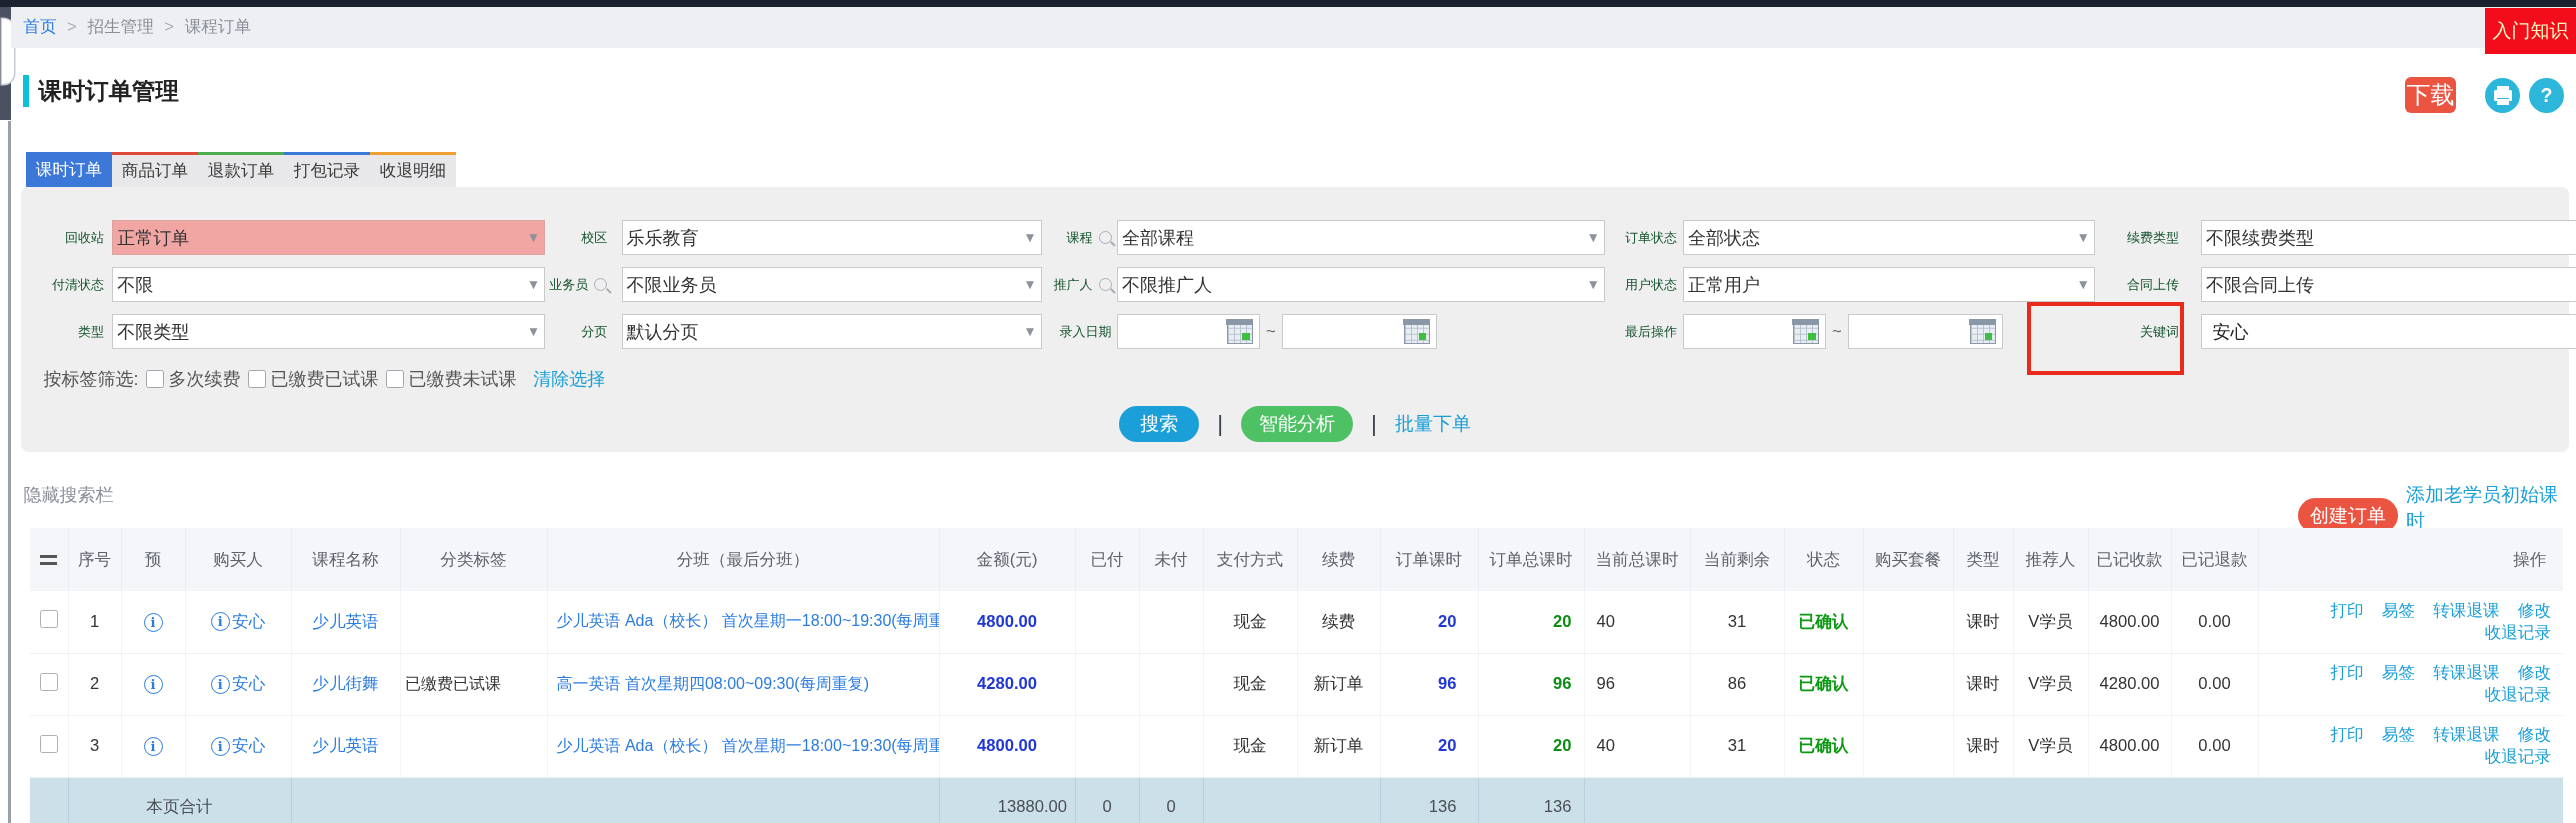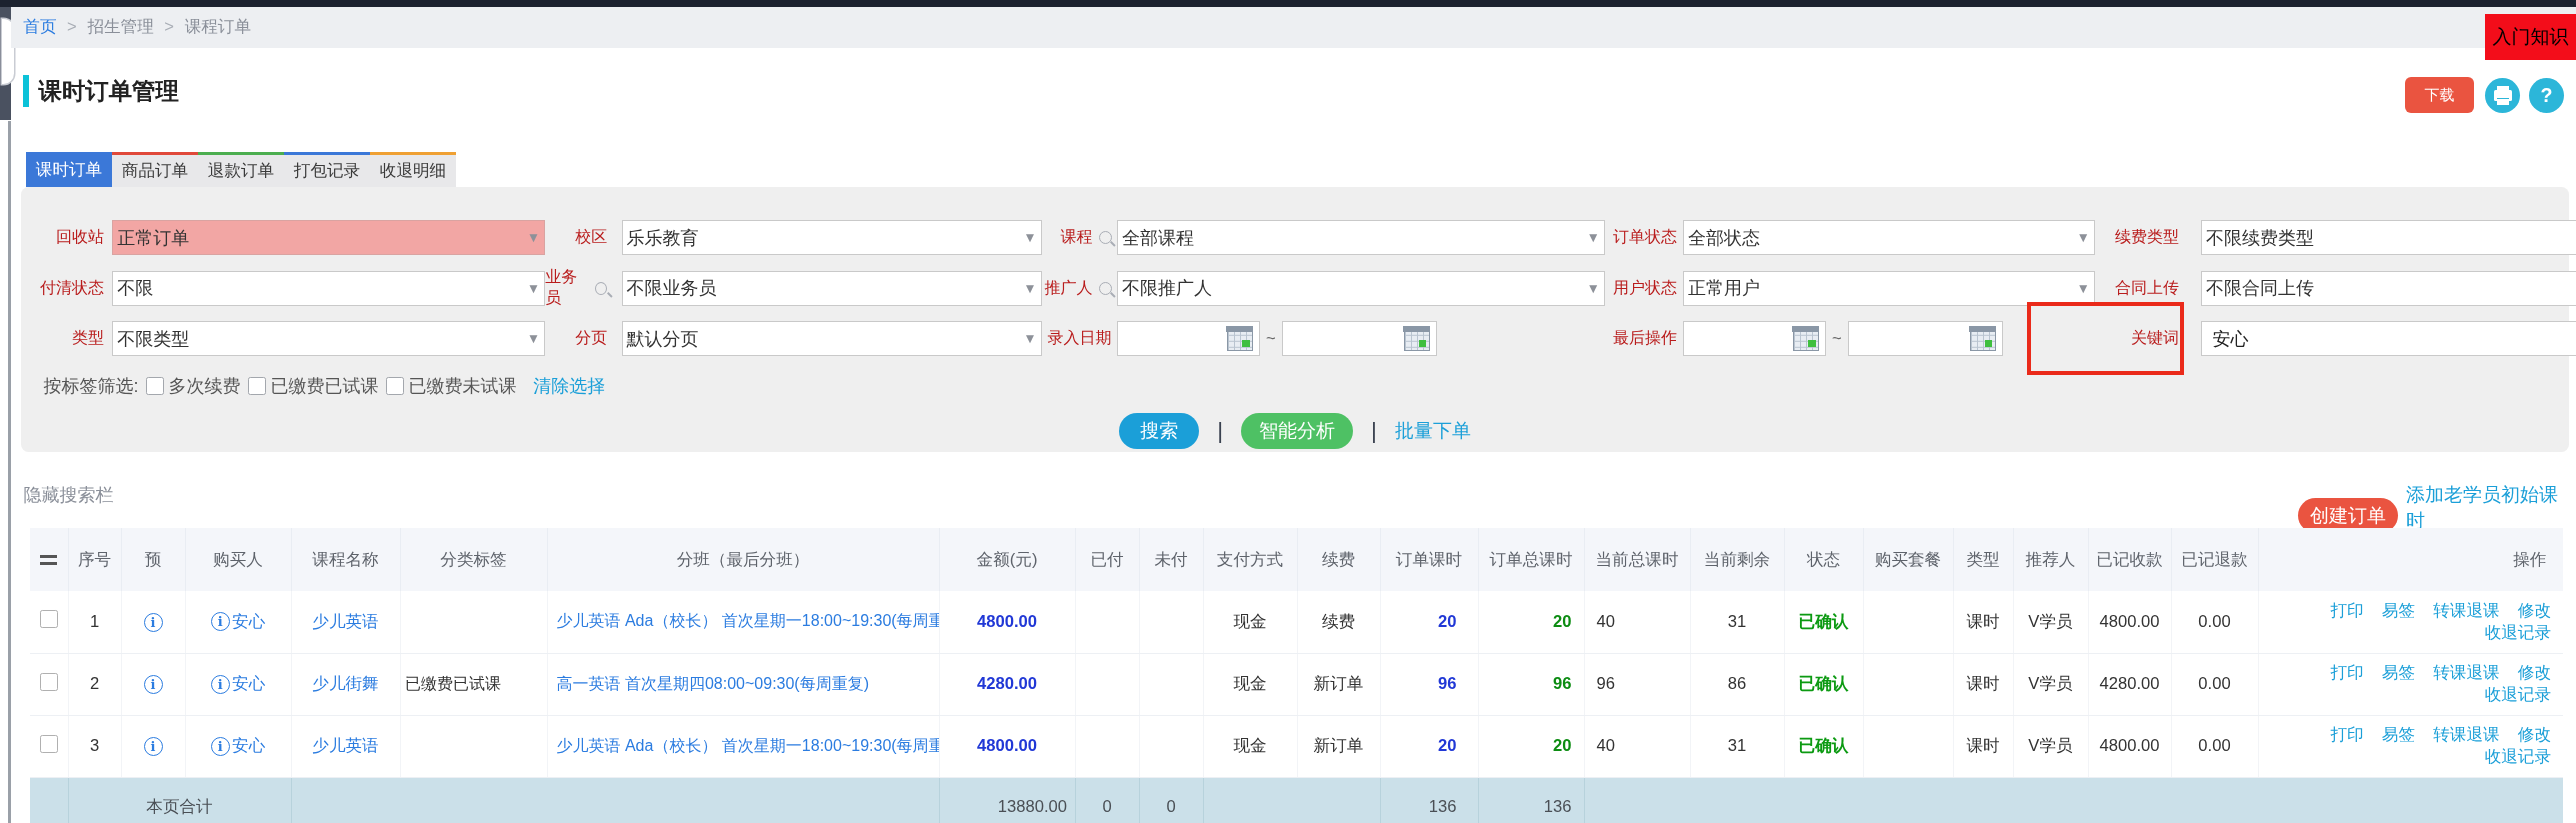--- a/index.html
+++ b/index.html
@@ -9,48 +9,48 @@
 
   
   .topbar { position:absolute; left:0; top:0; width:2576px; height:6.8px; background:#1c222f; }
   .side-sliver { position:absolute; left:0; top:6.8px; width:11.3px; height:113px; background:#4a5160; }
   .side-sliver .notch { position:absolute; left:2.3px; top:12px; width:12px; height:65px; background:#fff; border-radius:0 10.6px 10.6px 0; box-shadow:0 0 0 1.5px #c9ccd3; }
   .side-line { position:absolute; left:7.5px; top:121px; width:3.8px; height:703px; background:#9aa0a8; }
 
   .breadcrumb-bar { position:absolute; left:11.3px; top:6.8px; width:2565px; height:41px; background:#edeff2; display:flex; align-items:center; padding-left:12px; font-size:16.6px; color:#8a8f99; }
   .breadcrumb-bar .crumb-sep { margin:0 10.6px; color:#a8adb5; }
   .crumb-home { color:#2b7ce0; cursor:pointer; }
-  .intro-btn { position:absolute; right:0; top:14px; width:91px; height:46px; background:#f30d1a; color:#000000; font-size:19px; display:flex; align-items:center; justify-content:center; z-index:6; cursor:pointer; }
+  .intro-btn { position:absolute; right:0; top:8px; width:91px; height:46px; background:#f30d1a; color:#fef9c3; font-size:19px; display:flex; align-items:center; justify-content:center; z-index:6; cursor:pointer; }
 
   
   .page-title-wrap { position:absolute; left:23.4px; top:75px; display:flex; align-items:center; }
   .title-accent { width:5.3px; height:32px; background:#0cc2d8; margin-right:9.8px; }
   .page-title { font-size:23.4px; font-weight:700; color:#222; }
-  .download-btn { position:absolute; left:2405px; top:77px; width:69px; height:36px; background:#ea5440; border-radius:6px; color:#fff; font-size:15px; display:flex; align-items:center; justify-content:center; cursor:pointer; }
+  .download-btn { position:absolute; left:2405px; top:77px; width:51px; height:36px; background:#ea5440; border-radius:6px; color:#fff; font-size:24px; display:flex; align-items:center; justify-content:center; cursor:pointer; }
   .circle-btn { position:absolute; top:78px; width:35px; height:35px; border-radius:50%; background:#2cb6d9; color:#fff; display:flex; align-items:center; justify-content:center; cursor:pointer; }
   .print-btn { left:2485px; }
   .help-btn  { left:2529px; font-size:19.6px; font-weight:700; }
   .printer-glyph { position:relative; width:18px; height:10.6px; background:#fff; border-radius:1.5px; }
   .printer-glyph::before { content:''; position:absolute; left:3px; top:-4.5px; width:12px; height:3.8px; background:#fff; }
   .printer-glyph::after  { content:''; position:absolute; left:3px; bottom:-3.8px; width:12px; height:5.3px; background:#fff; border-top:1.5px solid #2cb6d9; }
 
   
   .tabs { position:absolute; left:26px; top:152px; display:flex; }
   .tab { width:86px; height:35px; display:flex; align-items:center; justify-content:center; font-size:16.6px; color:#3a3a3a; background:#e8e8ea; cursor:pointer; }
   .tab.active { background:#3b78d8; color:#fff; }
   .tab.a-red    { border-top:3.8px solid #e0493a; }
   .tab.a-green  { border-top:3.8px solid #4cae50; }
   .tab.a-blue   { border-top:3.8px solid #3b78d8; }
   .tab.a-orange { border-top:3.8px solid #efa033; }
 
   
   .panel { position:absolute; left:21px; top:187px; width:2548px; height:265px; background:#efefef; border-radius:7.5px; }
   .frow { display:flex; align-items:center; }
   .frow.r1 { margin-top:33px; } .frow.r2, .frow.r3 { margin-top:12px; }
-  .flabel { font-size:16px; color:#b91c1c; display:flex; align-items:center; justify-content:flex-end; flex:none; }
+  .flabel { font-size:13px; color:#14532d; display:flex; align-items:center; justify-content:flex-end; flex:none; }
   .w-l1{width:83px;} .w-f1{width:433px; margin-left:8.3px;}
   .w-l2{width:62px;}  .w-f2{width:420px; margin-left:14.3px;}
   .w-l3{width:70px;}  .w-f3{width:488px; margin-left:5.3px;}
   .w-l4{width:72px;}  .w-f4{width:412px; margin-left:6px;}
   .w-l5{width:84px;} .w-f5{width:433px; margin-left:22px;}
   .fselect { height:35px; background:#fff; border:0.8px solid #c9c9c9; display:flex; align-items:center; padding:0 4px; font-size:18px; color:#333; flex:none; cursor:pointer; }
   .fselect .arrow { margin-left:auto; font-size:13.6px; color:#8d9199; }
   .fselect.pink { background:#f2a6a4; border-color:#d9a3a1; }
   .finput { height:35px; background:#fff; border:0.8px solid #c9c9c9; display:flex; align-items:center; padding:0 10.6px; font-size:18px; color:#222; flex:none; }
   .fgroup { display:flex; align-items:center; flex:none; }

